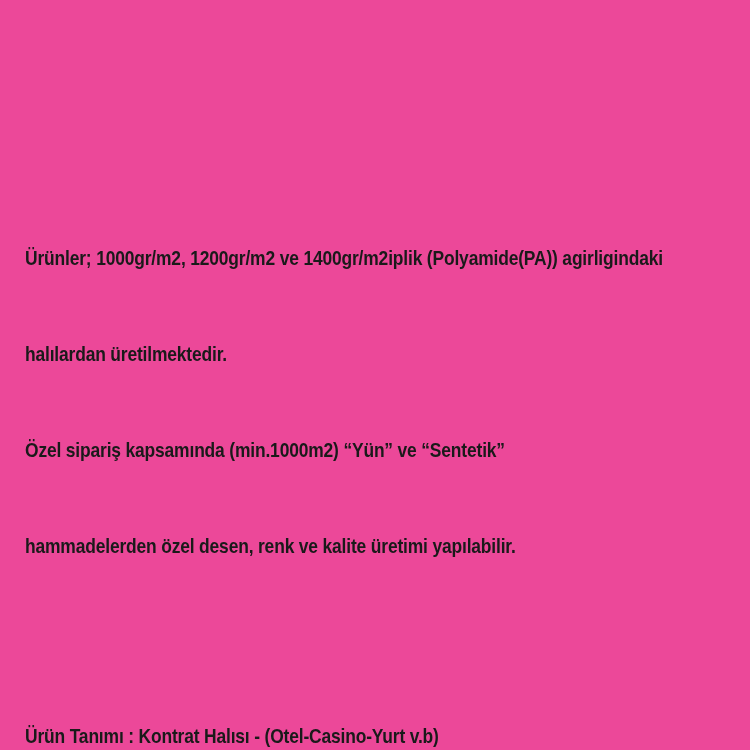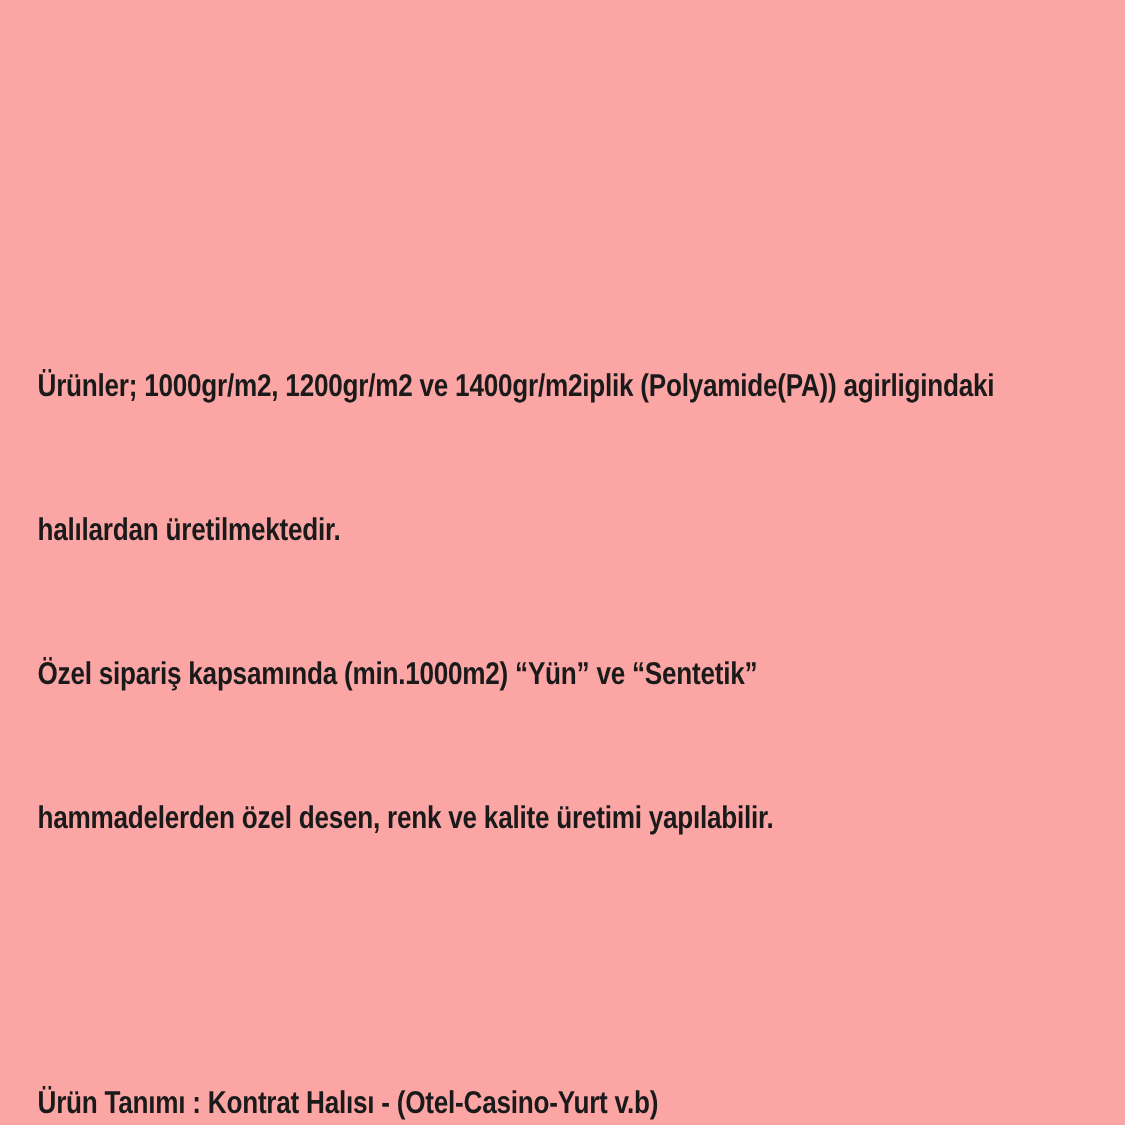--- a/index.html
+++ b/index.html
@@ -4,21 +4,21 @@
 <style>
   html, body {
     margin: 0;
     padding: 0;
     background: #ffffff;
   }
   .page {
     position: relative;
     width: 750px;
     height: 750px;
-    background: #fca5a5;
+    background: #ec4899;
     overflow: hidden;
   }
   .text-block {
     position: absolute;
     left: 25px;
     top: 150px;
     width: 880px;
     transform: scaleX(0.83);
     transform-origin: 0 0;
     font-family: "Liberation Sans", sans-serif;

